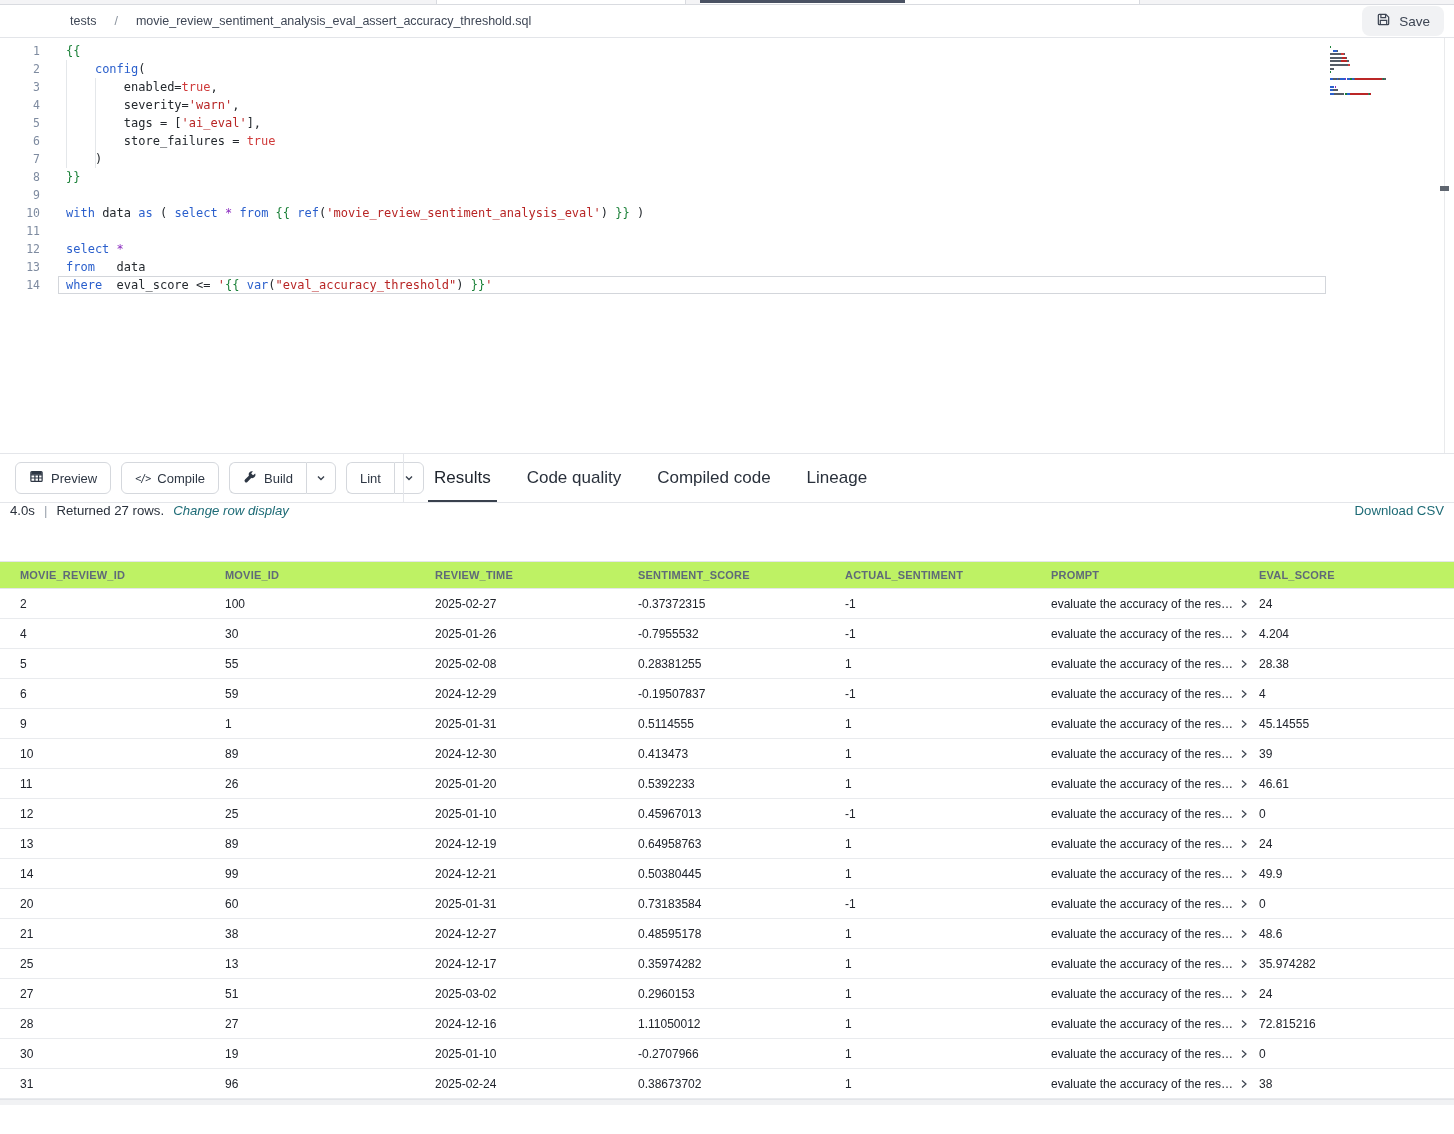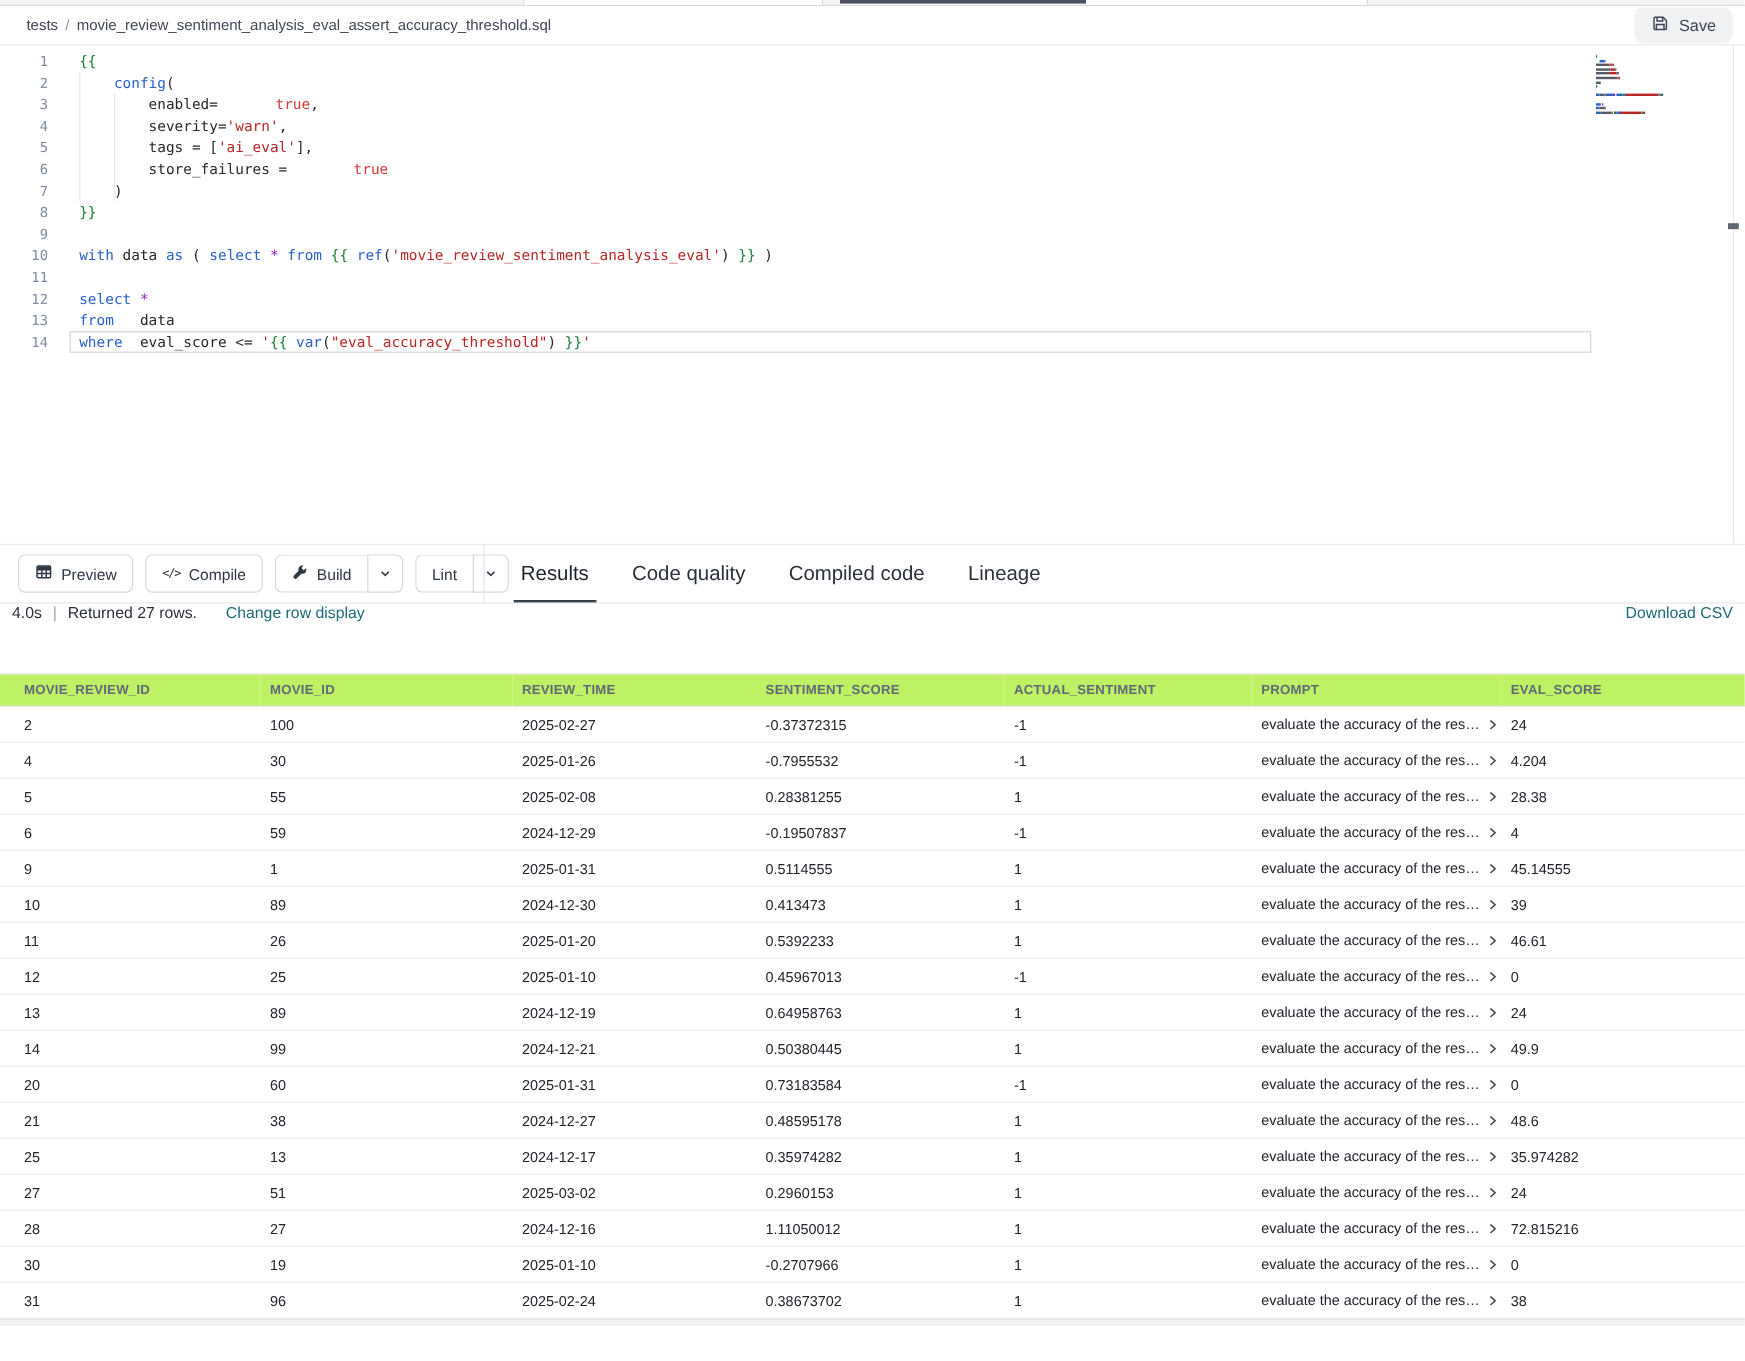--- a/index.html
+++ b/index.html
@@ -11,38 +11,38 @@
   .tabstrip .seg-white { position:absolute; top:0; bottom:0; left:436px; width:250px; background:#fff;
     border-left:1px solid #d9dbe0; border-right:1px solid #d9dbe0; }
   .tabstrip .seg-active { position:absolute; top:0; height:4px; left:700px; width:205px; background:#fff;
     border-top:3px solid #4a5263; }
   .tabstrip .seg-white2 { position:absolute; top:0; bottom:0; left:905px; width:235px; background:#fff;
     border-right:1px solid #d9dbe0; }
 
   
   .topbar { height:33px; display:flex; align-items:center; padding:0 10px 0 22px;
     border-bottom:1px solid #e3e5e9; background:#fff; }
-  .breadcrumb { font-size:12.5px; color:#3f4756; display:flex; gap:6px; align-items:flex-end; }
+  .breadcrumb { font-size:12.5px; color:#3f4756; display:flex; gap:18px; align-items:flex-end;margin-left:48px; }
   .breadcrumb .sep { color:#8b939e; }
   .save-btn { margin-left:auto; height:30px; padding:0 14px; background:#f1f2f4; border:none;
     border-radius:8px; display:flex; align-items:center; gap:8px; font-size:13.5px; color:#3d4553;
     font-family:"Liberation Sans",sans-serif; cursor:pointer; }
 
   
   .editor { position:relative; height:415px; background:#fff;
     font-family:"DejaVu Sans Mono", monospace; font-size:12px; padding-top:4px; }
   .cl { position:relative; height:18px; line-height:18px; display:flex; white-space:pre; }
   .cl .ln { flex:none; width:40px; text-align:right; color:#7e8ba0; font-size:11.5px; }
   .cl .ct { padding-left:26px; }
   .cl.active::after { content:""; position:absolute; left:58px; right:128px; top:0; bottom:0;
     border:1px solid #d3d6db; pointer-events:none; }
   .tk-k { color:#2a5fcc; }
   .tk-j { color:#1a8038; }
   .tk-s { color:#b82525; }
-  .tk-a { color:#d03b3b;margin-left:48px; }
+  .tk-a { color:#d03b3b; }
   .tk-v { color:#8a2bbf; }
   .tk-p, .tk-o { color:#24292e; }
   .guide { position:absolute; width:1px; background:#e4e7ea; }
   .guide.g1 { left:66px; top:22px; height:108px; }
   .guide.g2 { left:95px; top:40px; height:90px; }
   .minimap { position:absolute; right:46px; top:8px; width:78px; }
   .mm-line { height:2px; margin-bottom:1.6px; white-space:nowrap; font-size:0; }
   .mm-line i { display:inline-block; height:2px; }
   .scroll-track { position:absolute; right:9px; top:0; bottom:0; width:1px; background:#e9eaec; }
   .scroll-thumb { position:absolute; right:5px; top:148px; width:9px; height:5px; background:#5f6670; }
@@ -62,21 +62,21 @@
   .code-glyph { font-family:"DejaVu Sans Mono",monospace; font-size:10px; color:#2e3744; letter-spacing:-1px; }
   .tabs { display:flex; align-items:stretch; padding-left:30px; gap:36px; }
   .tab { display:flex; align-items:center; font-size:17px; color:#2a313c; position:relative; cursor:pointer; }
   .tab.active { color:#1d232c; }
   .tab.active::after { content:""; position:absolute; left:-6px; right:-6px; bottom:0; height:2.5px; background:#39414d; }
 
   
   .statusbar { height:58px; display:flex; align-items:flex-start; padding:0 10px; font-size:13.2px; color:#2a313c; }
   .statusbar .pipe { color:#9aa2ad; margin:0 9px; }
   .statusbar a { color:#1d6b76; text-decoration:none; cursor:pointer; }
-  .statusbar .chg { margin-left:24px; }
+  .statusbar .chg { margin-left:9px;font-style:italic; }
   .statusbar .dl { margin-left:auto; margin-right:0;padding-left:22px; }
 
   
   table { width:100%; border-collapse:collapse; table-layout:fixed; }
   thead th { background:#bef264; border-top:1px solid #e4e6ea; border-bottom:1px solid #e4e6ea;
     height:27px; font-size:11px; font-weight:700; color:#5f6a78; text-align:left; padding-left:8px;
     letter-spacing:.2px; }
   tbody td { height:30px; border-bottom:1px solid #e9ebee; font-size:12px; color:#20242c;
     padding-left:8px; overflow:hidden; white-space:nowrap; }
   thead th:first-child, tbody td:first-child { padding-left:20px; }

